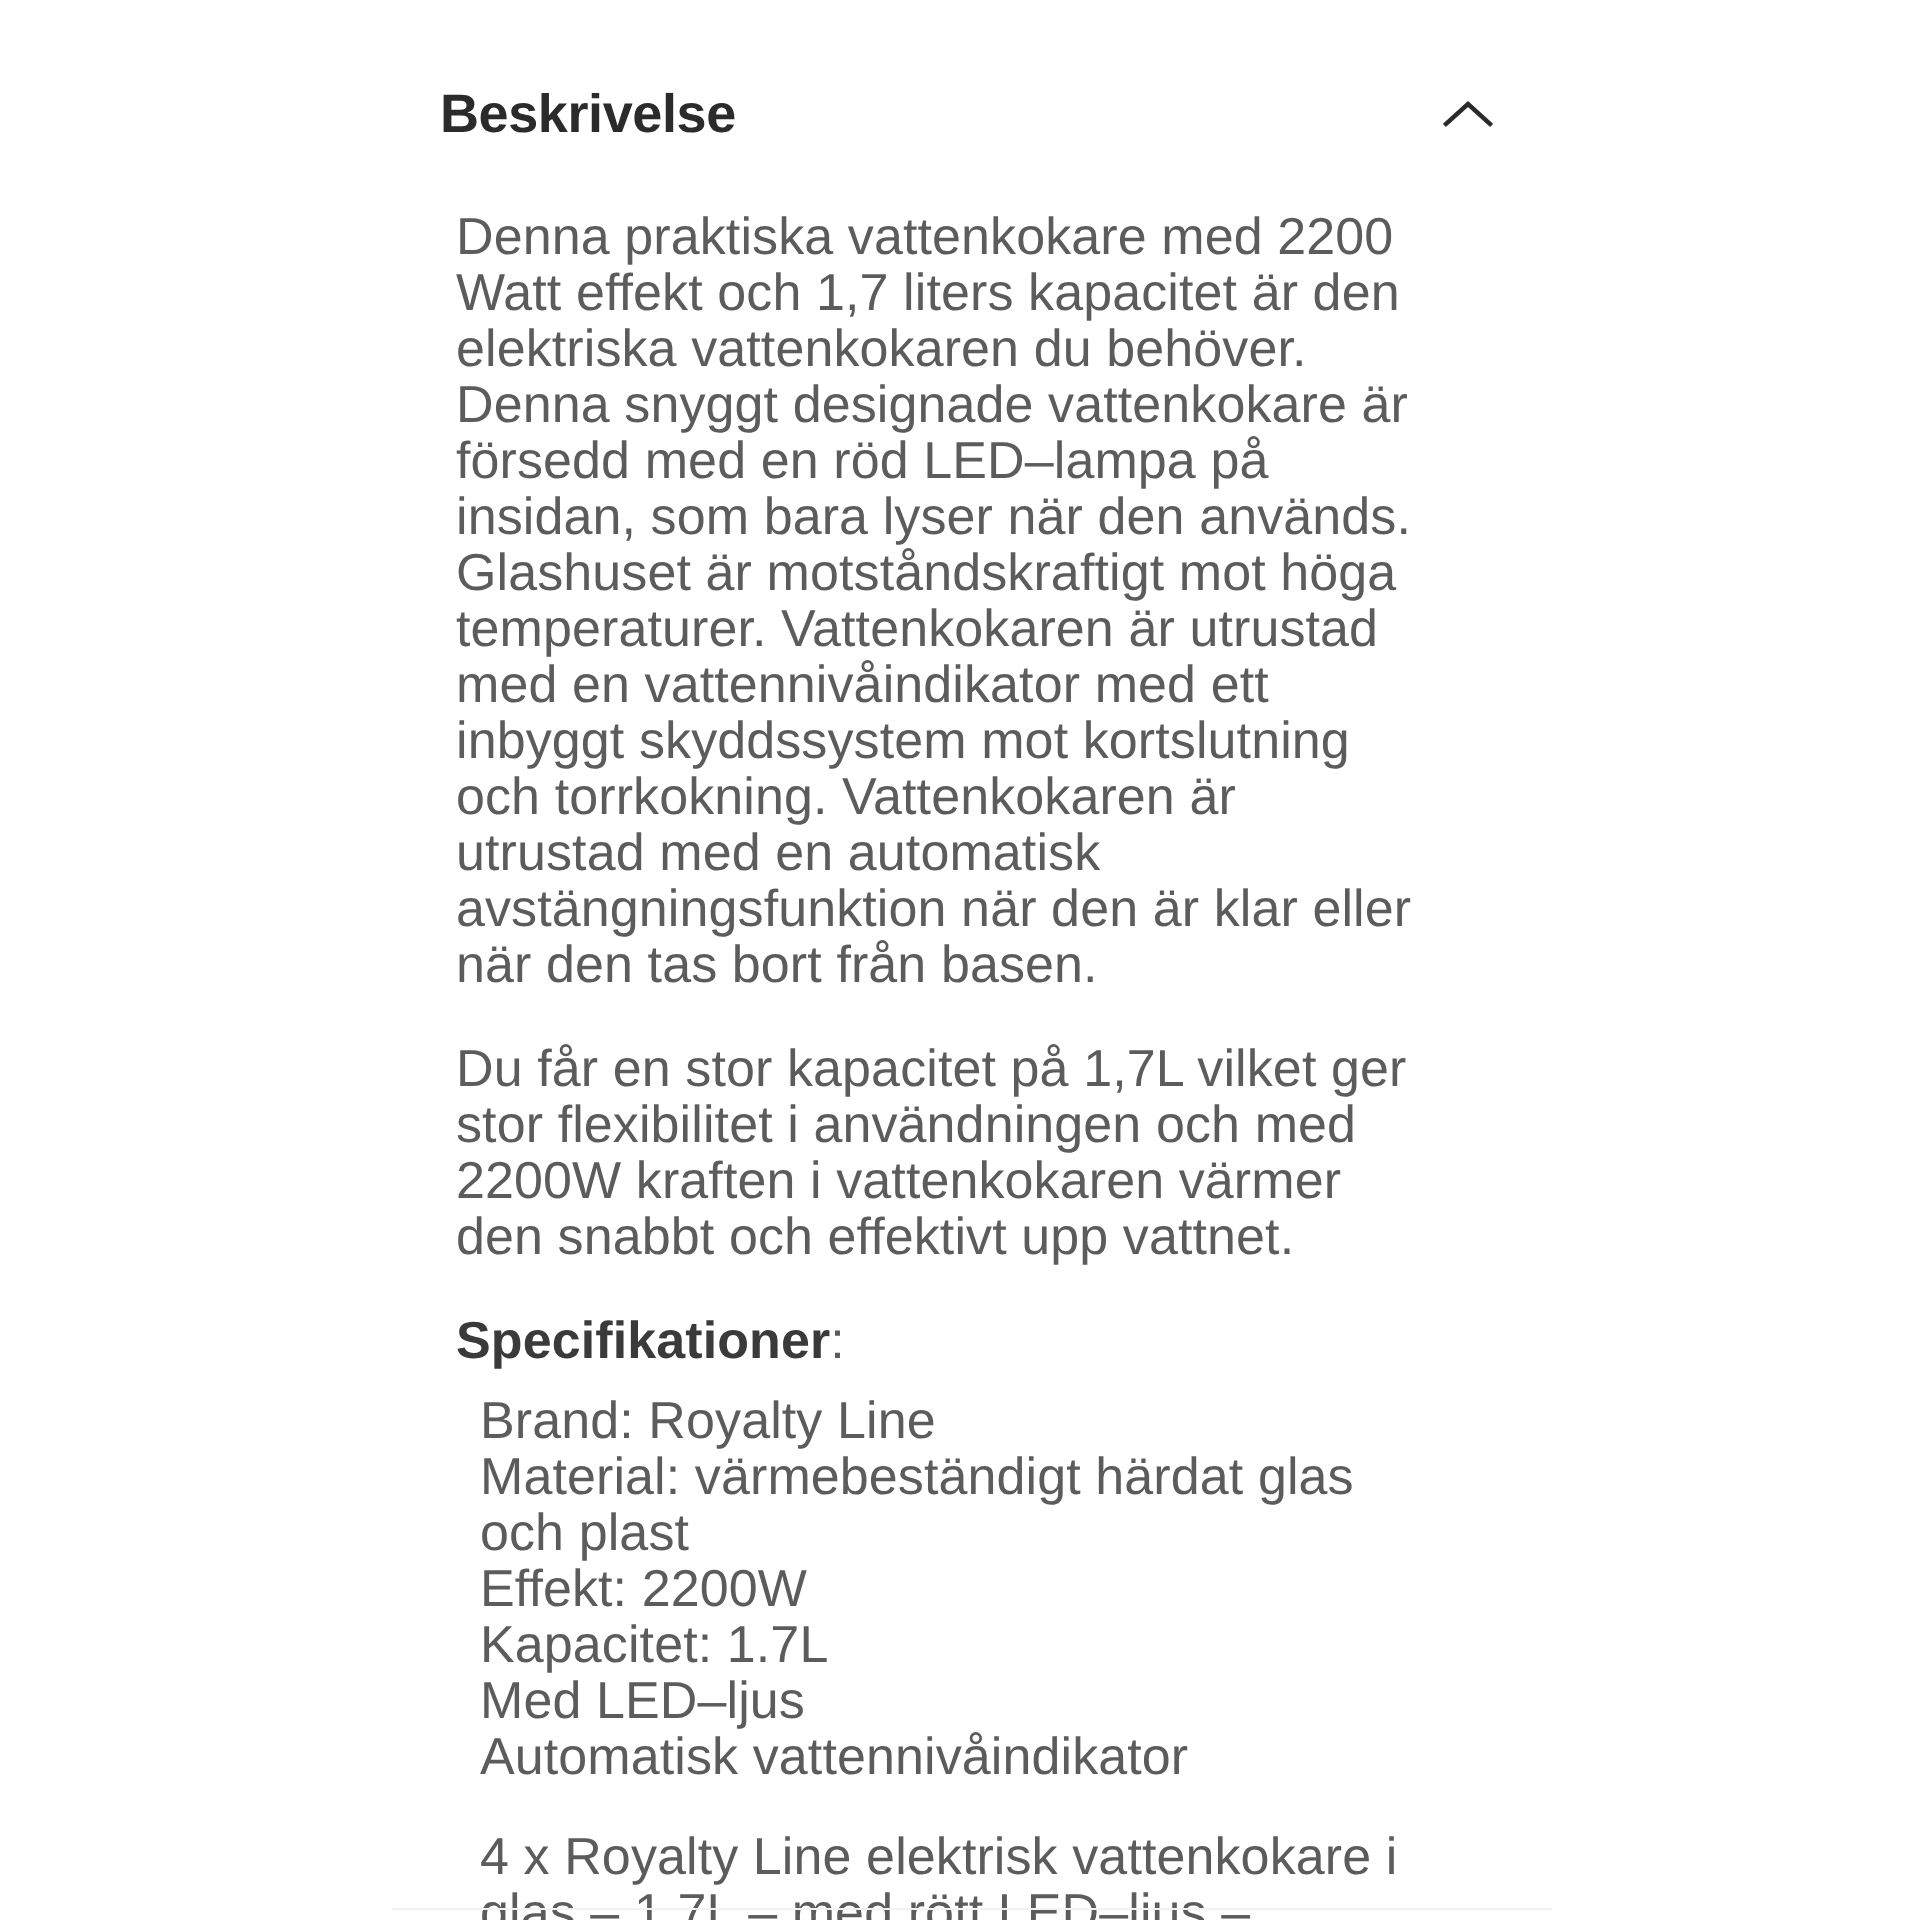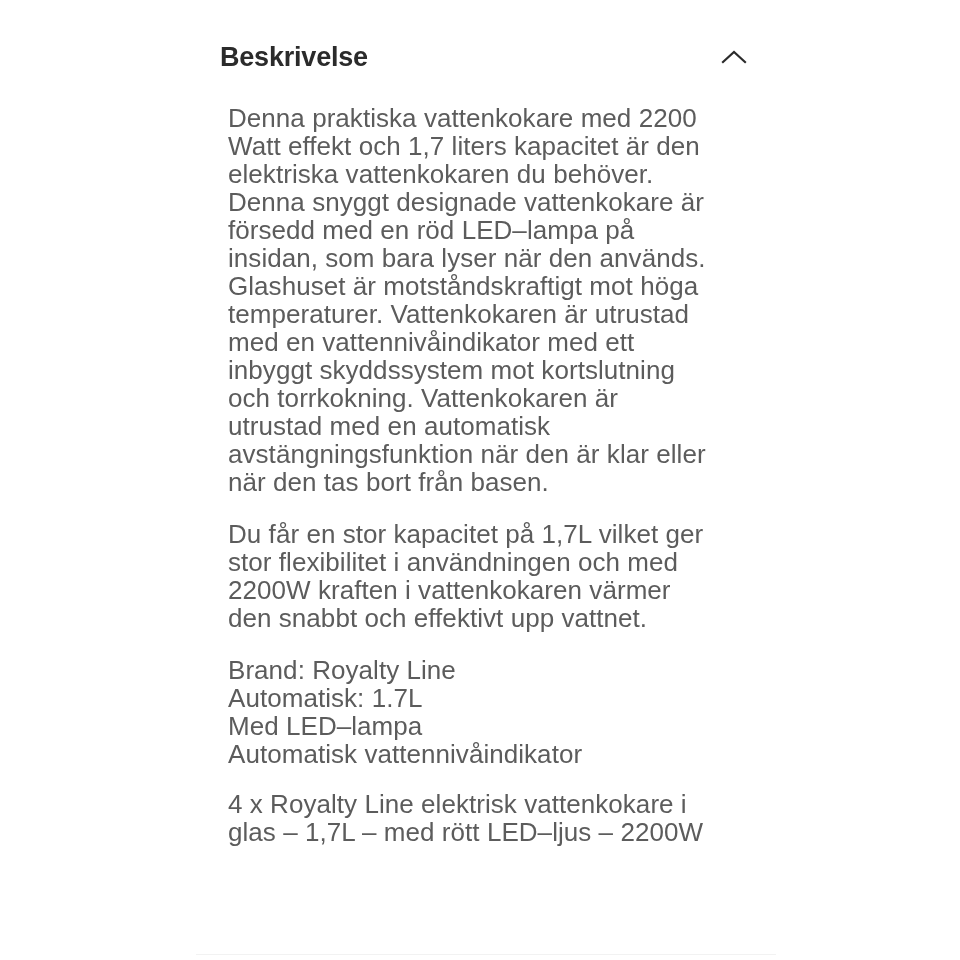--- a/index.html
+++ b/index.html
@@ -90,21 +90,21 @@
     font-weight: 700;
     color: #3a3a3a;
   }
   .block-heading .tail {
     font-weight: 400;
     color: #5c5c5c;
   }
 
   .spec-list,
   .package-list {
-    margin: 0;
+    margin: 12px;
     padding: 0;
     list-style: none;
   }
   .spec-list li,
   .package-list li {
     margin: 0;
     padding: 0;
     line-height: 28px;
   }
 
@@ -140,24 +140,29 @@
       </button>
     </div>
 
     <div class="body-copy">
 
       <p class="para">Denna praktiska vattenkokare med 2200 Watt effekt och 1,7 liters kapacitet är den elektriska vattenkokaren du behöver. Denna snyggt designade vattenkokare är försedd med en röd LED–lampa på insidan, som bara lyser när den används. Glashuset är motståndskraftigt mot höga temperaturer. Vattenkokaren är utrustad med en vattennivåindikator med ett inbyggt skyddssystem mot kortslutning och torrkokning. Vattenkokaren är utrustad med en automatisk avstängningsfunktion när den är klar eller när den tas bort från basen.</p>
 
       <p class="para">Du får en stor kapacitet på 1,7L vilket ger stor flexibilitet i användningen och med 2200W kraften i vattenkokaren värmer den snabbt och effektivt upp vattnet.</p>
 
       <div class="group">
+        <div class="block-heading">
+          <span>Specifikationer</span><span class="tail">:</span>
+        </div>
         <ul class="spec-list">
           <li>Brand: Royalty Line</li>
-          <li>Automatisk: 1.7L</li>
-          <li>Med LED–lampa</li>
+          <li>Material: värmebeständigt härdat glas och plast</li>
+          <li>Effekt: 2200W</li>
+          <li>Kapacitet: 1.7L</li>
+          <li>Med LED–ljus</li>
           <li>Automatisk vattennivåindikator</li>
         </ul>
       </div>
 
       <div class="group">
         <ul class="package-list">
           <li>4 x Royalty Line elektrisk vattenkokare i glas – 1,7L – med rött LED–ljus – 2200W</li>
         </ul>
       </div>
 

